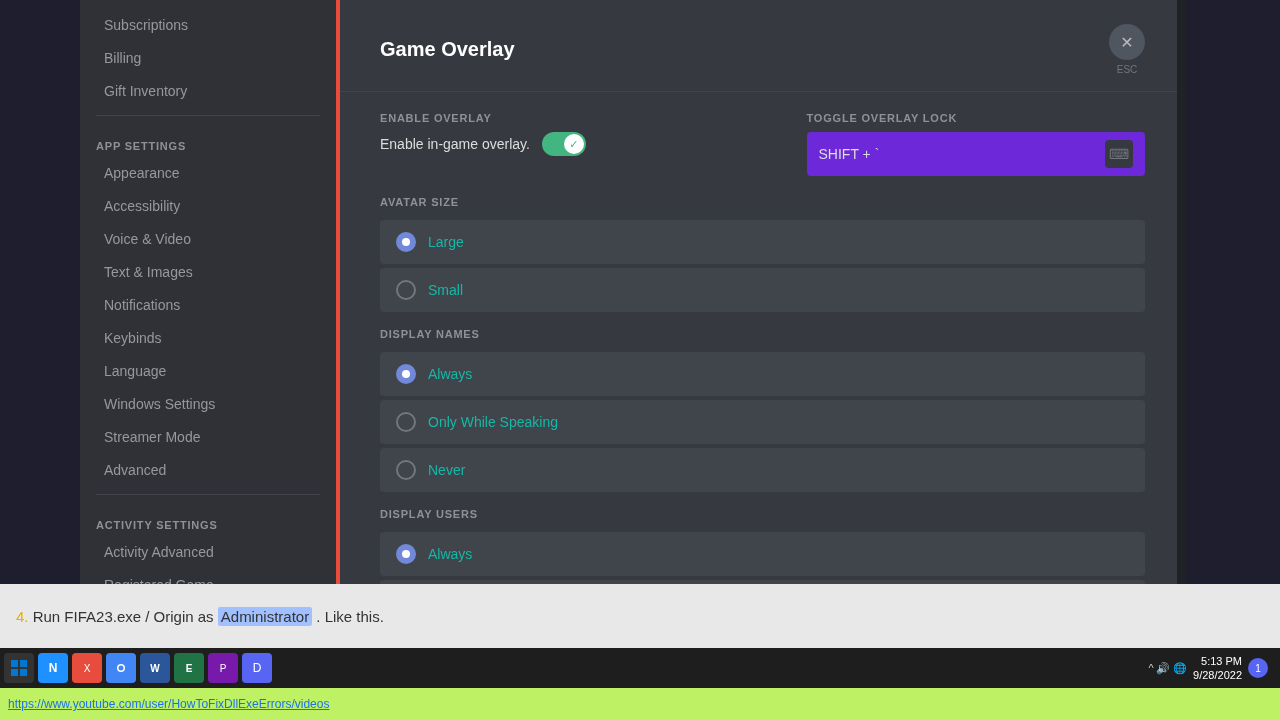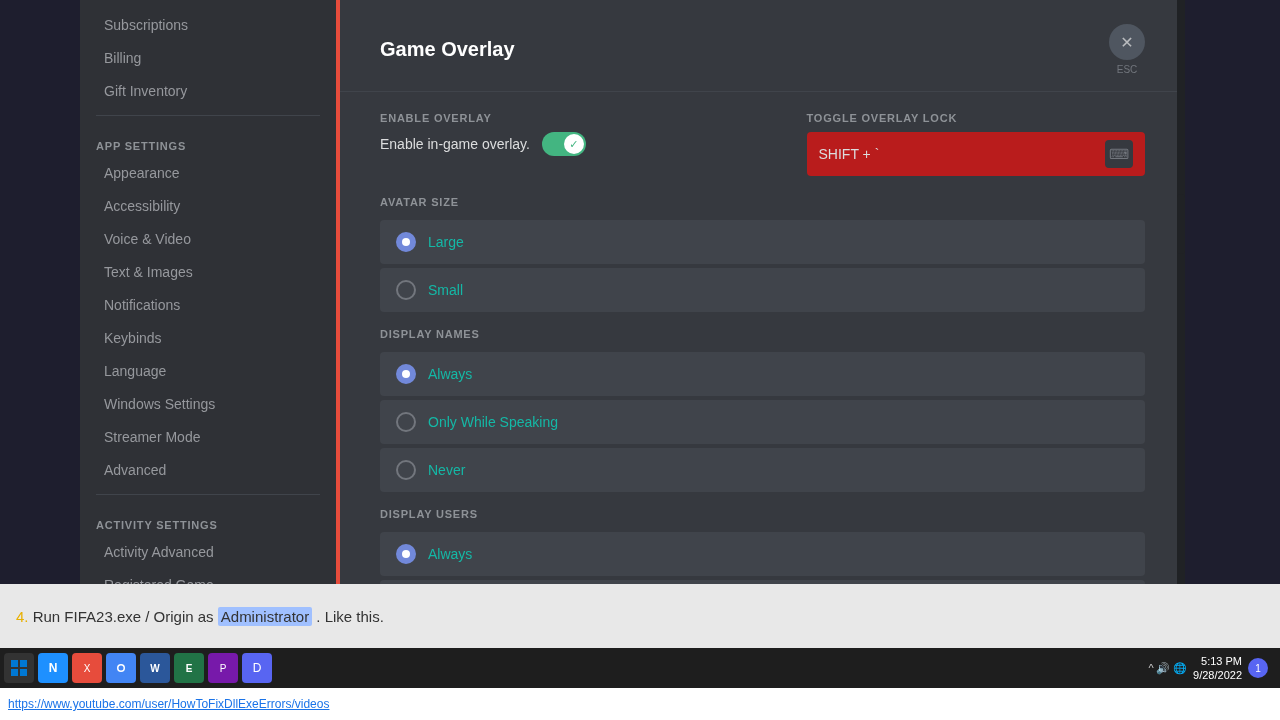--- a/index.html
+++ b/index.html
@@ -12,21 +12,21 @@
       position: relative;
     }
 
     
     .browser-bar {
       position: absolute;
       bottom: 0;
       left: 0;
       right: 0;
       height: 32px;
-      background: #ffffff;
+      background: #bef264;
       display: flex;
       align-items: center;
       padding: 0 8px;
       z-index: 100;
     }
 
     .browser-url {
       font-size: 12px;
       color: #1a73e8;
       text-decoration: underline;
@@ -239,21 +239,21 @@
     
     .hotkey-section {
       flex: 1;
       margin-left: 40px;
     }
 
     .hotkey-display {
       display: flex;
       align-items: center;
       gap: 8px;
-      background: #b91c1c;
+      background: #6d28d9;
       border-radius: 4px;
       padding: 8px 12px;
       min-width: 200px;
     }
 
     .hotkey-text {
       flex: 1;
       font-size: 14px;
       color: #dcddde;
     }

